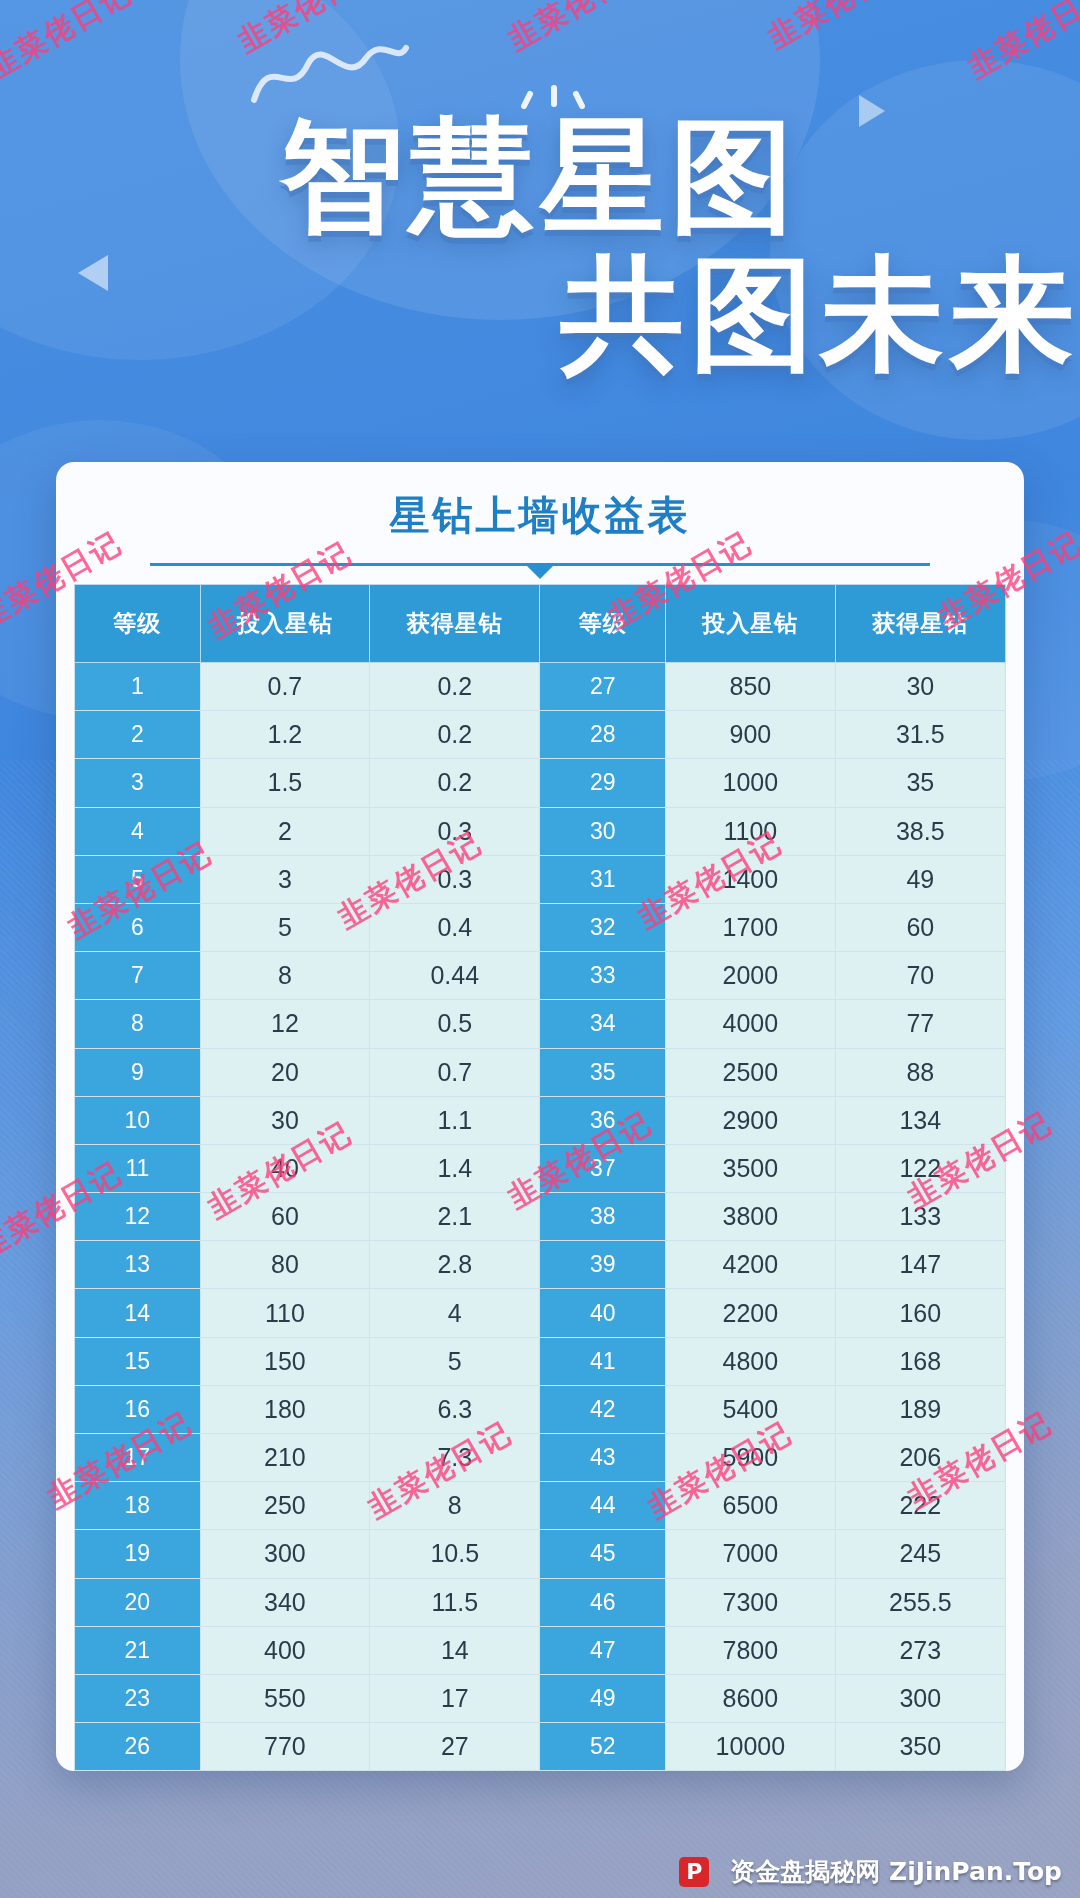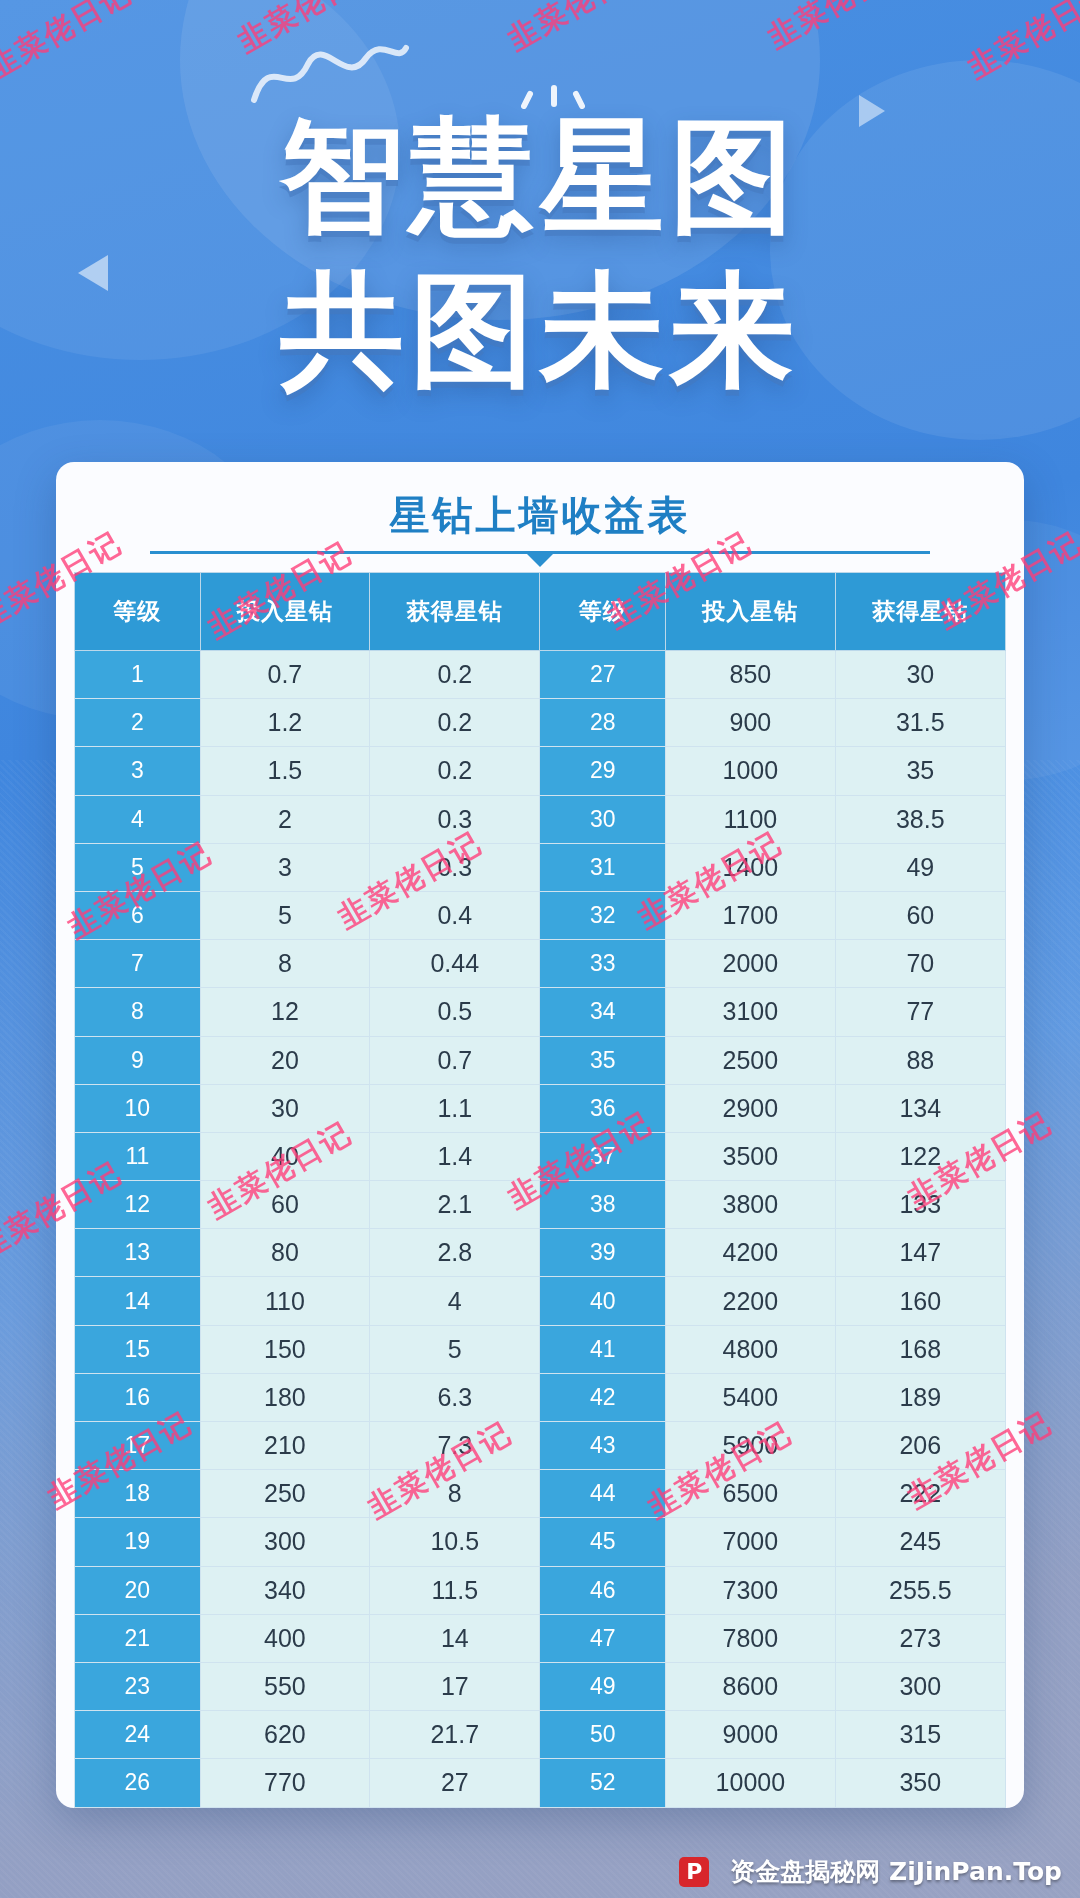--- a/index.html
+++ b/index.html
@@ -61,41 +61,41 @@
     font-family: "DejaVu Sans", "Liberation Sans", sans-serif;
     font-weight: bold;
     color: #ffffff;
     letter-spacing: 6px;
     line-height: 1.08;
     text-shadow:
       0 6px 0 rgba(70,120,190,0.55),
       0 10px 22px rgba(30,70,130,0.35);
   }
   .hero-line.l1 { font-size: 124px; }
-  .hero-line.l2 { font-size: 124px; margin-top: 20px; }
+  .hero-line.l2 { font-size: 124px; margin-top: 4px; text-align: right; }
 
   
   .card {
     position: absolute;
     left: 56px; top: 462px;
     width: 968px;
     background: #fbfcff;
     border-radius: 18px;
     box-shadow: 0 14px 40px rgba(30,60,110,0.28);
     padding: 26px 18px 0 18px;
     z-index: 4;
   }
   .card-title {
     text-align: center;
     font-family: "DejaVu Sans", "Liberation Sans", sans-serif;
     font-size: 40px;
     font-weight: bold;
     color: #1f7fc4;
     letter-spacing: 3px;
-    padding-bottom: 8px;
+    padding-bottom: 20px;
   }
   .title-rule {
     width: 780px; margin: 0 auto 6px auto;
     height: 3px; background: #2a8fd0; position: relative;
   }
   .title-rule:after {
     content: ""; position: absolute; left: 50%; top: 3px;
     transform: translateX(-50%);
     border-style: solid; border-width: 13px 13px 0 13px;
     border-color: #2a8fd0 transparent transparent transparent;
@@ -274,21 +274,21 @@
           <td>0.44</td>
           <td class="lvl">33</td>
           <td>2000</td>
           <td>70</td>
         </tr>
         <tr>
           <td class="lvl">8</td>
           <td>12</td>
           <td>0.5</td>
           <td class="lvl">34</td>
-          <td>3100</td>
+          <td>4000</td>
           <td>77</td>
         </tr>
         <tr>
           <td class="lvl">9</td>
           <td>20</td>
           <td>0.7</td>
           <td class="lvl">35</td>
           <td>2500</td>
           <td>88</td>
         </tr>
@@ -388,28 +388,20 @@
           <td>7800</td>
           <td>273</td>
         </tr>
         <tr>
           <td class="lvl">23</td>
           <td>550</td>
           <td>17</td>
           <td class="lvl">49</td>
           <td>8600</td>
           <td>300</td>
-        </tr>
-        <tr>
-          <td class="lvl">24</td>
-          <td>620</td>
-          <td>21.7</td>
-          <td class="lvl">50</td>
-          <td>9000</td>
-          <td>315</td>
         </tr>
         <tr>
           <td class="lvl">26</td>
           <td>770</td>
           <td>27</td>
           <td class="lvl">52</td>
           <td>10000</td>
           <td>350</td>
         </tr>
       </tbody>

